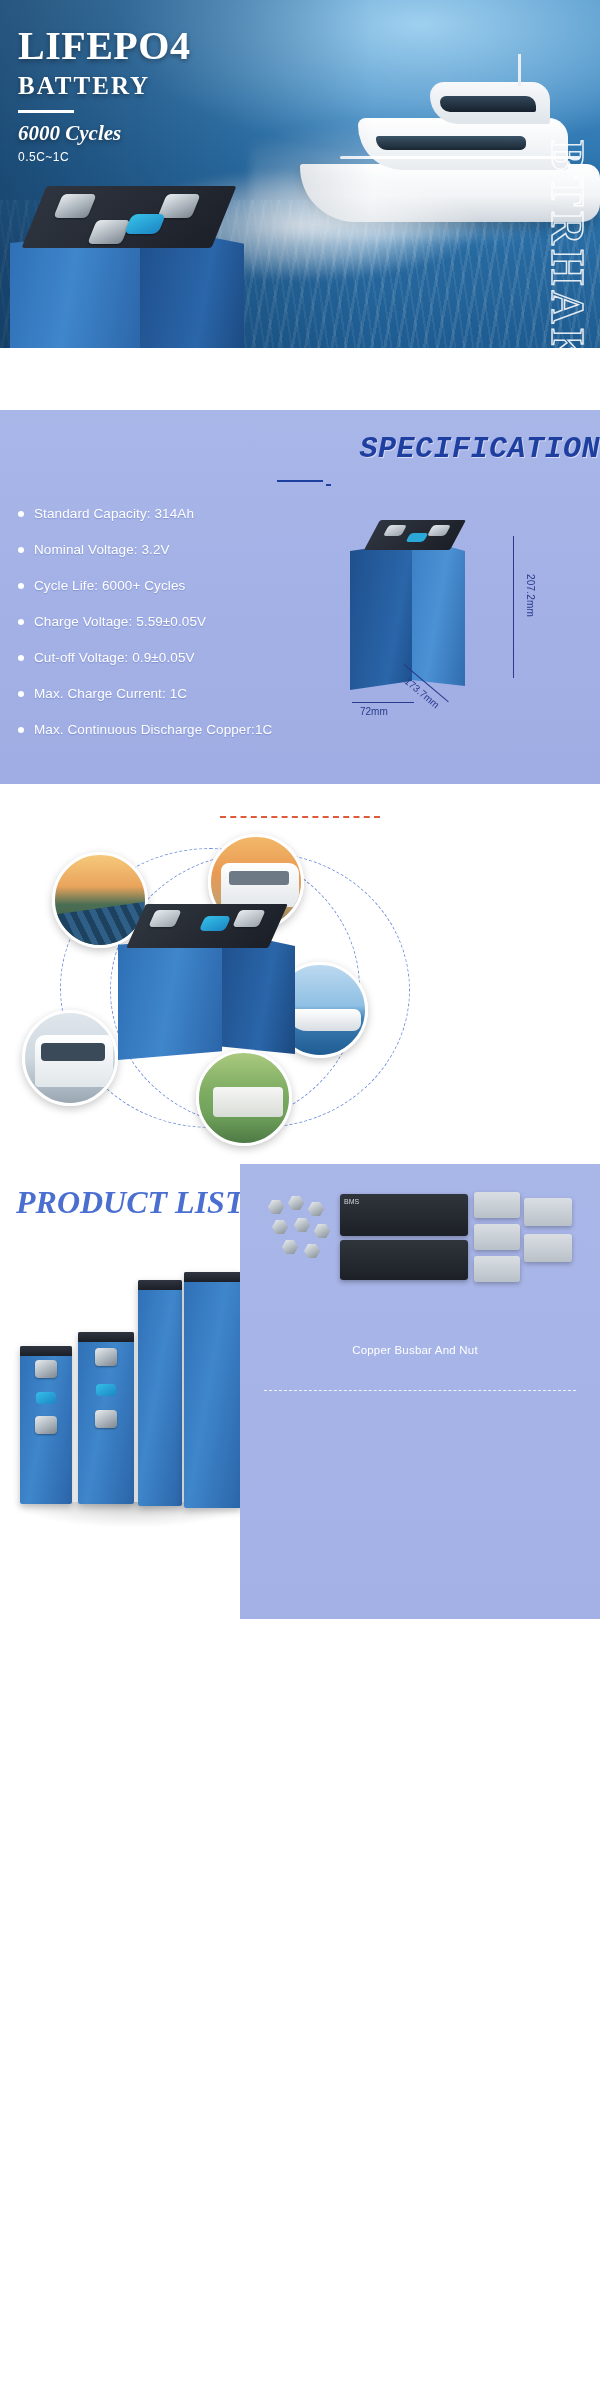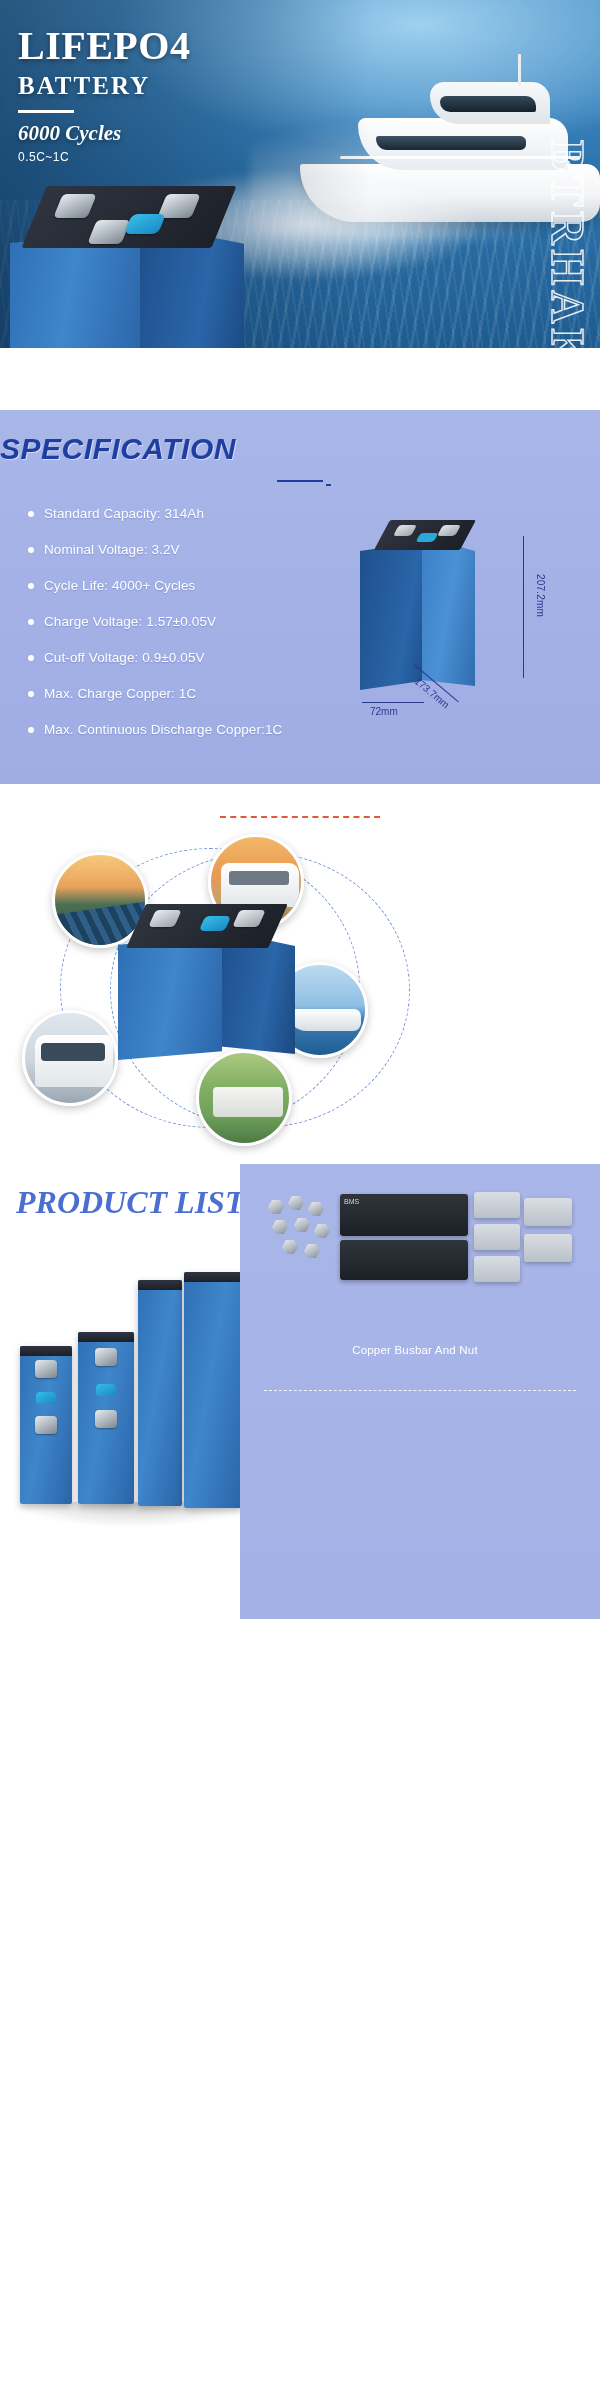--- a/index.html
+++ b/index.html
@@ -149,29 +149,29 @@
     position:absolute; left:0; right:0; bottom:0; height:62px; background:#ffffff;
   }
 
   
   .spec {
     background: linear-gradient(180deg,#a9b6e8 0%, #a3b1e6 50%, #9fade4 100%);
     padding: 22px 0 26px;
     position: relative;
   }
   .sec-title {
-    font-family: Liberation Sans, sans-serif;
+    font-family: Liberation Mono, monospace;
     font-style: italic; font-weight: 700;
     font-size: 30px; color: #1e3fa0;
-    text-align: left; letter-spacing: .5px;
+    text-align: right; letter-spacing: .5px;
     text-shadow: 1px 1px 0 rgba(255,255,255,.5);
   }
   .sec-dash { width: 46px; height: 2px; background:#1e3fa0; margin: 14px auto 6px; }
   .sec-dot { width: 5px; height: 2px; background:#1e3fa0; margin: 0 auto; position:relative; left: 28px; top:-4px; }
-  .spec-body { display:flex; padding: 8px 0 0 0; justify-content: center; }
+  .spec-body { display:flex; padding: 8px 0 0 0; }
   .spec-list { width: 330px; padding: 8px 0 0 18px; }
   .spec-list li {
     list-style: none;
     color: #ffffff;
     font-size: 13.5px;
     margin: 0 0 21px 0;
     position: relative;
     padding-left: 16px;
     letter-spacing: .1px;
     text-shadow: 0 1px 1px rgba(40,60,140,.25);
@@ -407,24 +407,24 @@
 
   <section class="spec">
     <div class="sec-title">SPECIFICATION</div>
     <div class="sec-dash"></div>
     <div class="sec-dot"></div>
 
     <div class="spec-body">
       <ul class="spec-list">
         <li>Standard Capacity: 314Ah</li>
         <li>Nominal Voltage: 3.2V</li>
-        <li>Cycle Life: 4000+ Cycles</li>
-        <li>Charge Voltage: 1.57±0.05V</li>
+        <li>Cycle Life: 6000+ Cycles</li>
+        <li>Charge Voltage: 5.59±0.05V</li>
         <li>Cut-off Voltage: 0.9±0.05V</li>
-        <li>Max. Charge Copper: 1C</li>
+        <li>Max. Charge Current: 1C</li>
         <li>Max. Continuous Discharge Copper:1C</li>
       </ul>
 
       <div class="spec-fig">
         <div class="cell3d">
           <div class="c-side"></div>
           <div class="c-front"></div>
           <div class="c-top"></div>
           <div class="ct a"></div>
           <div class="ct b"></div>

